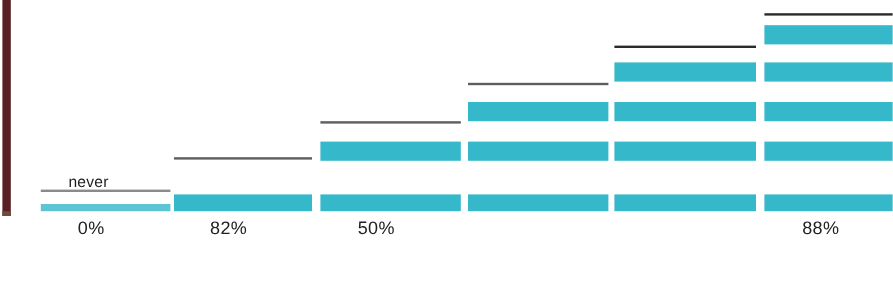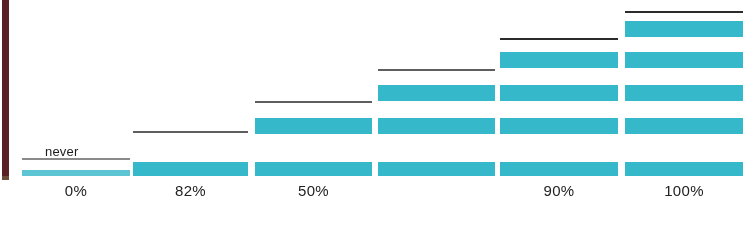--- a/index.html
+++ b/index.html
@@ -30,21 +30,21 @@
     position: absolute;
     left: 2px;
     top: 176px;
     width: 7px;
     height: 4px;
     background: #6b4b3a;
   }
   
   .plot {
     position: absolute;
-    left: 0;
+    left: 12px;
     top: 0;
     width: 652px;
     height: 180px;
   }
   .column {
     position: absolute;
     top: 0;
     height: 180px;
   }
   .bar {
@@ -140,16 +140,15 @@
       <div class="bar" style="top:162px; height:14px;"></div>
     </div>
 
     <div class="series-label" style="left:45px; top:144px;">never</div>
 
   </div>
 
   <div class="tick-label" style="left:22px; width:108px;">0%</div>
   <div class="tick-label" style="left:133px; width:115px;">82%</div>
   <div class="tick-label" style="left:255px; width:117px;">50%</div>
-  <div class="tick-label" style="left:500px; width:118px;">90%</div>
-  <div class="tick-label" style="left:625px; width:118px;">100%</div>
+  <div class="tick-label" style="left:625px; width:118px;">88%</div>
 
 </div>
 
 </body></html>

